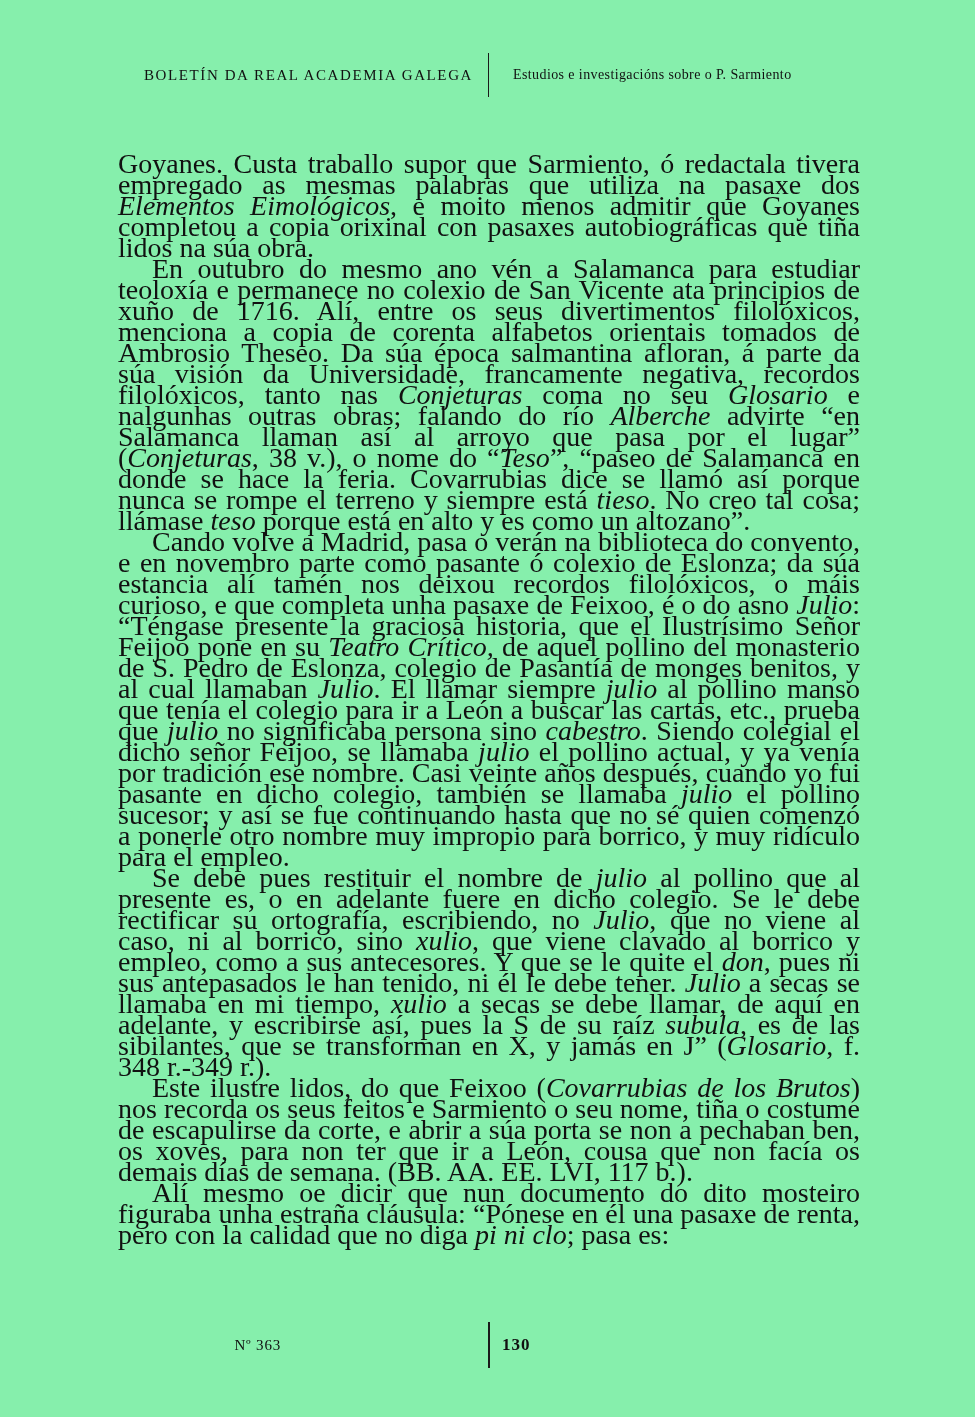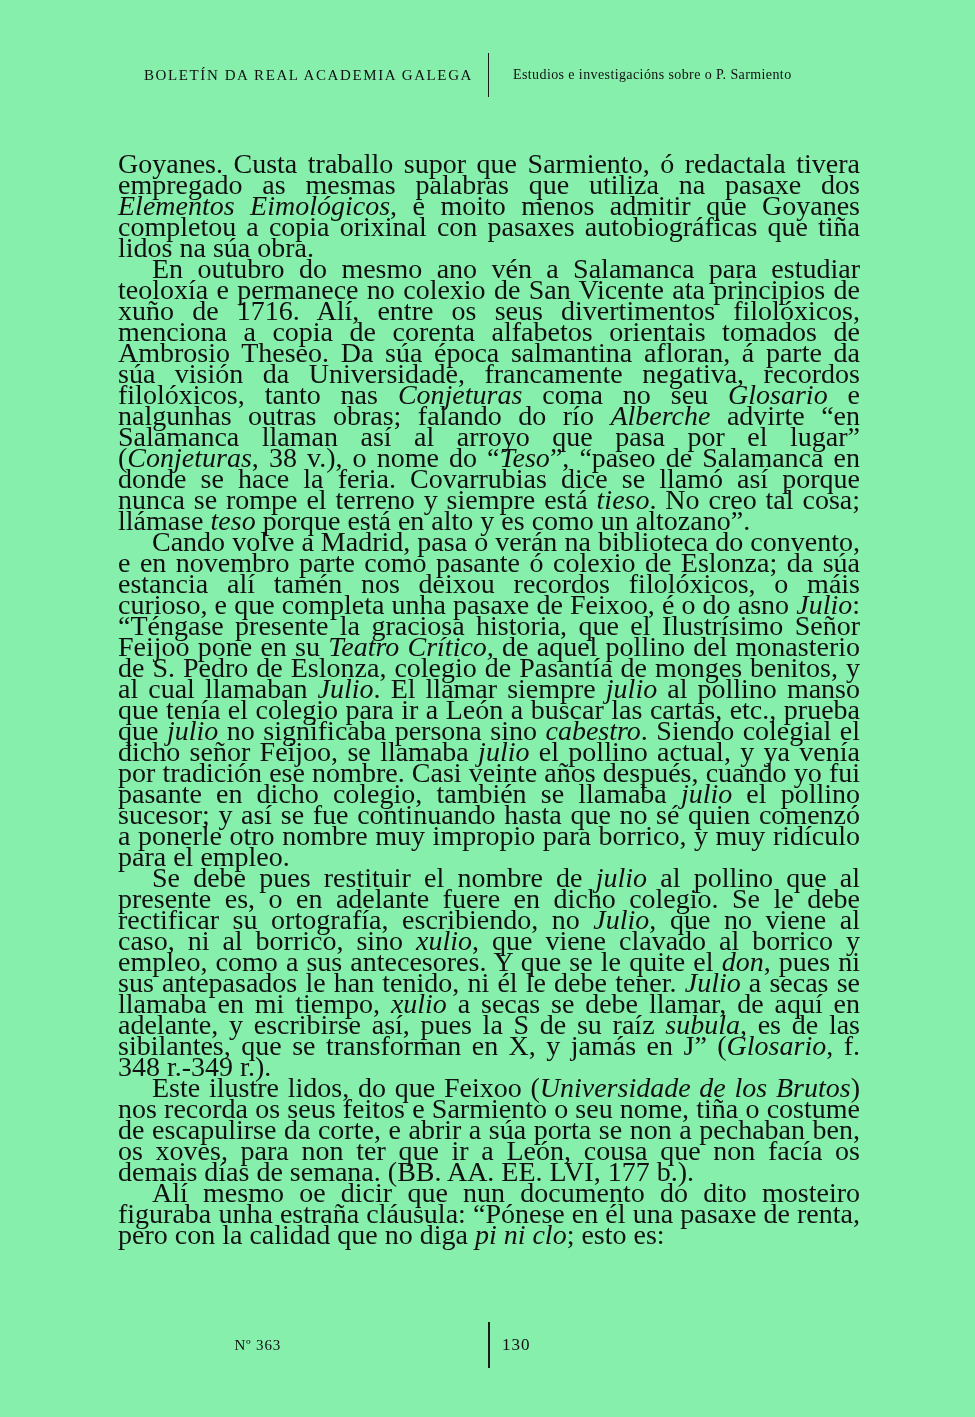--- a/index.html
+++ b/index.html
@@ -94,42 +94,42 @@
     width: 1.5px;
     height: 46px;
     background: #1a1a1a;
   }
   .footer-page {
     position: absolute;
     left: 502px;
     top: 50%;
     transform: translateY(-50%);
     font-size: 17px;
-    font-weight: 400;
+    font-weight: 700;
     letter-spacing: 1px;
   }
 </style>
 </head>
 <body>
 
 <div class="page">
 
   <div class="header">
     <div class="header-left">BOLETÍN DA REAL ACADEMIA GALEGA</div>
     <div class="header-divider"></div>
     <div class="header-right">Estudios e investigacións sobre o P. Sarmiento</div>
   </div>
 
   <div class="body-text">
       <p class="para"><span>Goyanes. Custa traballo supor que Sarmiento, ó redactala tivera empregado as mesmas palabras que utiliza na pasaxe dos </span><em>Elementos Eimológicos</em><span>, e moito menos admitir que Goyanes completou a copia orixinal con pasaxes autobiográficas que tiña lidos na súa obra.</span></p>
       <p class="para indent"><span>En outubro do mesmo ano vén a Salamanca para estudiar teoloxía e permanece no colexio de San Vicente ata principios de xuño de 1716. Alí, entre os seus divertimentos filolóxicos, menciona a copia de corenta alfabetos orientais tomados de Ambrosio Theseo. Da súa época salmantina afloran, á parte da súa visión da Universidade, francamente negativa, recordos filolóxicos, tanto nas </span><em>Conjeturas</em><span> coma no seu </span><em>Glosario</em><span> e nalgunhas outras obras; falando do río </span><em>Alberche</em><span> advirte “en Salamanca llaman así al arroyo que pasa por el lugar” (</span><em>Conjeturas</em><span>, 38 v.), o nome do “</span><em>Teso</em><span>”, “paseo de Salamanca en donde se hace la feria. Covarrubias dice se llamó así porque nunca se rompe el terreno y siempre está </span><em>tieso</em><span>. No creo tal cosa; llámase </span><em>teso</em><span> porque está en alto y es como un altozano”.</span></p>
       <p class="para indent"><span>Cando volve a Madrid, pasa o verán na biblioteca do convento, e en novembro parte como pasante ó colexio de Eslonza; da súa estancia alí tamén nos deixou recordos filolóxicos, o máis curioso, e que completa unha pasaxe de Feixoo, é o do asno </span><em>Julio</em><span>: “Téngase presente la graciosa historia, que el Ilustrísimo Señor Feijoo pone en su </span><em>Teatro Crítico,</em><span> de aquel pollino del monasterio de S. Pedro de Eslonza, colegio de Pasantía de monges benitos, y al cual llamaban </span><em>Julio</em><span>. El llamar siempre </span><em>julio</em><span> al pollino manso que tenía el colegio para ir a León a buscar las cartas, etc., prueba que </span><em>julio</em><span> no significaba persona sino </span><em>cabestro</em><span>. Siendo colegial el dicho señor Feijoo, se llamaba </span><em>julio</em><span> el pollino actual, y ya venía por tradición ese nombre. Casi veinte años después, cuando yo fui pasante en dicho colegio, también se llamaba </span><em>julio</em><span> el pollino sucesor; y así se fue continuando hasta que no sé quien comenzó a ponerle otro nombre muy impropio para borrico, y muy ridículo para el empleo.</span></p>
       <p class="para indent"><span>Se debe pues restituir el nombre de </span><em>julio</em><span> al pollino que al presente es, o en adelante fuere en dicho colegio. Se le debe rectificar su ortografía, escribiendo, no </span><em>Julio</em><span>, que no viene al caso, ni al borrico, sino </span><em>xulio</em><span>, que viene clavado al borrico y empleo, como a sus antecesores. Y que se le quite el </span><em>don</em><span>, pues ni sus antepasados le han tenido, ni él le debe tener. </span><em>Julio</em><span> a secas se llamaba en mi tiempo, </span><em>xulio</em><span> a secas se debe llamar, de aquí en adelante, y escribirse así, pues la S de su raíz </span><em>subula</em><span>, es de las sibilantes, que se transforman en X, y jamás en J” (</span><em>Glosario</em><span>, f. 348 r.-349 r.).</span></p>
-      <p class="para indent"><span>Este ilustre lidos, do que Feixoo (</span><em>Universidade de los Brutos</em><span>) nos recorda os seus feitos e Sarmiento o seu nome, tiña o costume de escapulirse da corte, e abrir a súa porta se non a pechaban ben, os xoves, para non ter que ir a León, cousa que non facía os demais días de semana. (BB. AA. EE. LVI, 177 b.).</span></p>
-      <p class="para indent"><span>Alí mesmo oe dicir que nun documento do dito mosteiro figuraba unha estraña cláusula: “Pónese en él una pasaxe de renta, pero con la calidad que no diga </span><em>pi ni clo</em><span>; esto es:</span></p>
+      <p class="para indent"><span>Este ilustre lidos, do que Feixoo (</span><em>Covarrubias de los Brutos</em><span>) nos recorda os seus feitos e Sarmiento o seu nome, tiña o costume de escapulirse da corte, e abrir a súa porta se non a pechaban ben, os xoves, para non ter que ir a León, cousa que non facía os demais días de semana. (BB. AA. EE. LVI, 117 b.).</span></p>
+      <p class="para indent"><span>Alí mesmo oe dicir que nun documento do dito mosteiro figuraba unha estraña cláusula: “Pónese en él una pasaxe de renta, pero con la calidad que no diga </span><em>pi ni clo</em><span>; pasa es:</span></p>
     </div>
 
   <div class="footer">
     <div class="footer-issue">Nº 363</div>
     <div class="footer-divider"></div>
     <div class="footer-page">130</div>
   </div>
 
 </div>
 

